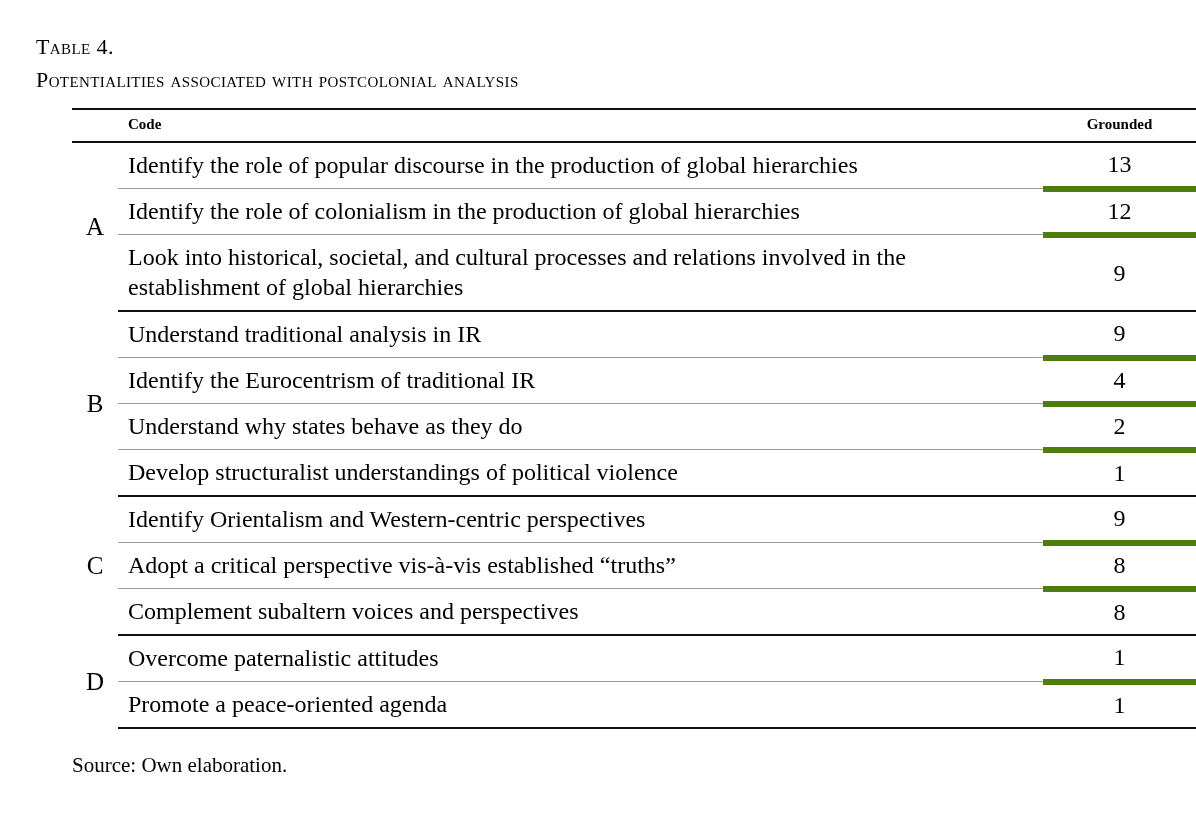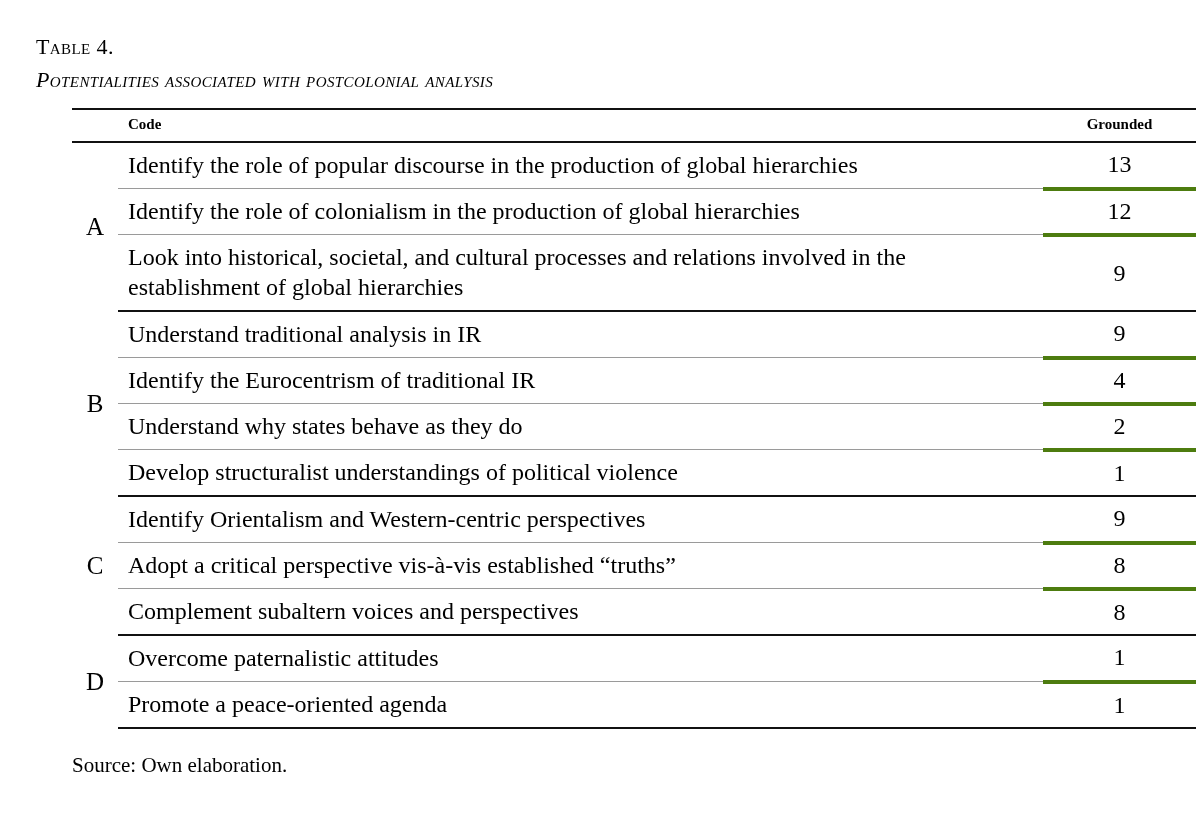--- a/index.html
+++ b/index.html
@@ -30,21 +30,20 @@
   .caption-line {
     font-family: "Liberation Serif", serif;
     font-size: 22px;
     letter-spacing: 0.4px;
     line-height: 1.5;
     white-space: nowrap;
   }
   
   .smallcaps {
     font-variant: small-caps;
-    font-style: italic;
   }
   .caption-number {
     font-variant: small-caps;
   }
 
   table.data {
     width: 1124px;
     border-collapse: collapse;
     margin-top: 12px;
     table-layout: fixed;
@@ -86,21 +85,21 @@
     padding: 7px 6px 8px 10px;
     line-height: 1.25;
     border-bottom: 1px solid #9a9a9a;
     border-left: 0;
   }
 
   td.num-cell {
     font-size: 24px;
     text-align: center;
     vertical-align: middle;
-    border-bottom: 4px solid #4d7c0f;
+    border-bottom: 6px solid #4d7c0f;
   }
 
   tr.last-in-group td.code-cell,
   tr.last-in-group td.num-cell,
   tr.last-in-group td.group-cell {
     border-bottom: 2px solid #111111;
   }
 
   .source {
     margin-top: 24px;

